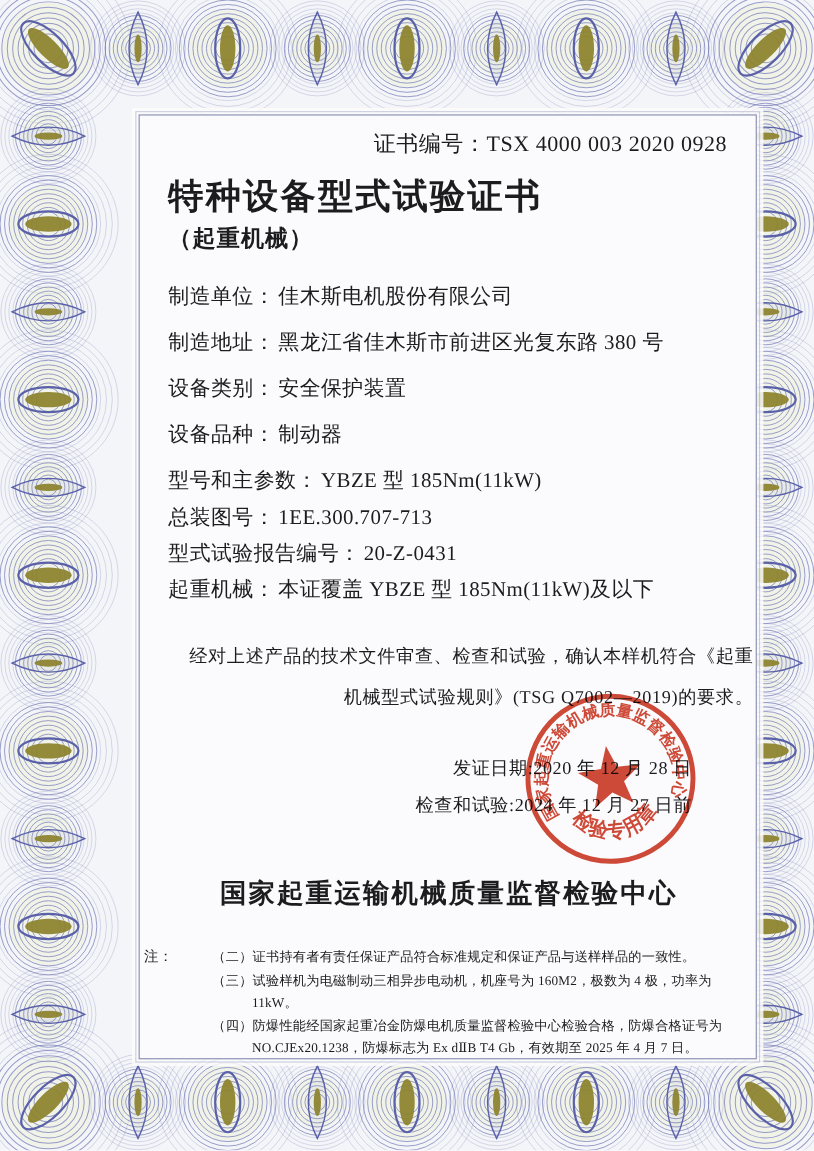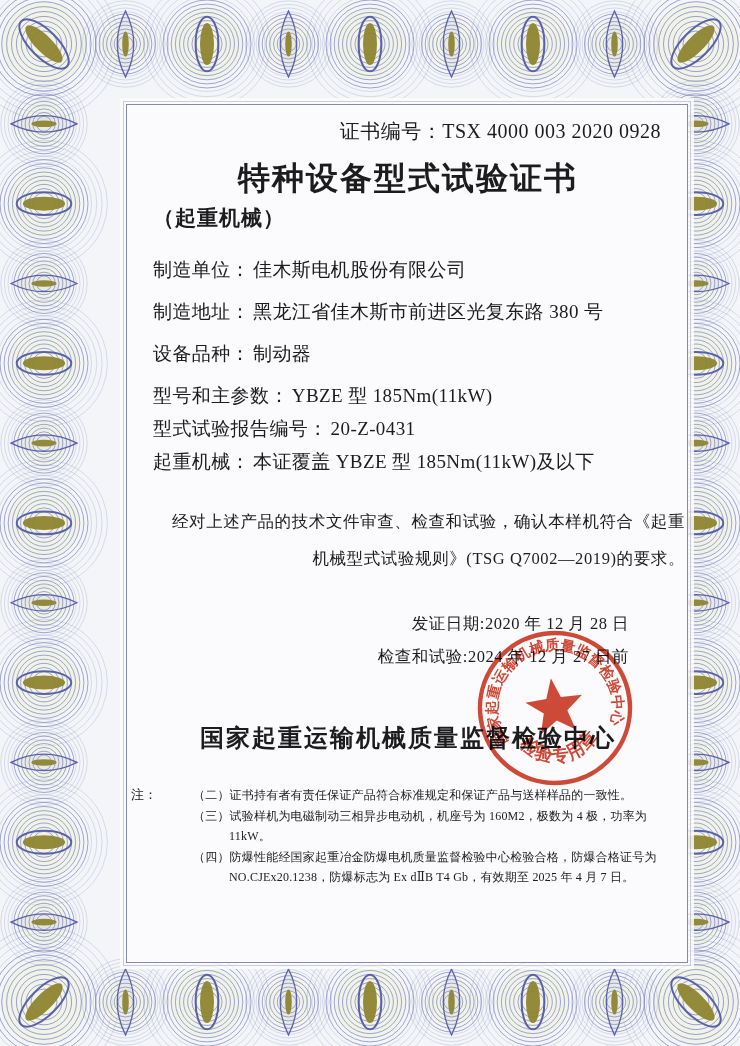--- a/index.html
+++ b/index.html
@@ -10,21 +10,21 @@
   .page{position:relative;width:740px;height:1046px;background:#f4f5f8;overflow:hidden;
         font-family:"Liberation Serif","DejaVu Serif",serif;color:var(--ink);}
   #guilloche{position:absolute;left:0;top:0;width:740px;height:1046px;}
   .panel{position:absolute;left:106px;top:104px;width:560px;height:857px;
          background:var(--paper);border:1.6px solid var(--frame);
          outline:1px solid rgba(132,138,174,.4);outline-offset:2px;
          box-shadow:0 0 0 6px rgba(251,251,253,.85);margin-left:20px;}
   .content{position:relative;height:100%;padding:0 24px 0 26px;box-sizing:border-box;z-index:2;}
 
   .cert-no{margin-top:13px;text-align:right;padding-right:2px;font-size:20px;line-height:26px;letter-spacing:.5px;}
-  .title{margin:12px 0 0 0;text-align:center;font-size:32px;line-height:44px;font-weight:bold;
+  .title{margin:12px 0 0 0;font-size:32px;line-height:44px;font-weight:bold;
          letter-spacing:2px;font-family:Liberation Serif, serif;}
   .subtitle{margin-top:3px;text-align:left;font-size:21px;line-height:30px;font-weight:bold;
             font-family:"Liberation Sans","DejaVu Sans",sans-serif;letter-spacing:1px;}
 
   .fields{margin-top:26px;font-size:19px;letter-spacing:.4px;}
   .field-row{line-height:22px;margin-bottom:20px;}
   .field-row.tight{margin-bottom:11px;}
   .field-value{margin-left:3px;}
 
   .statement{margin:30px -22px 0 -22px;font-size:16.5px;line-height:37px;letter-spacing:.6px;
@@ -740,22 +740,24 @@
       <div class="cert-no">
         <span>证书编号：</span><span>TSX 4000 003 2020 0928</span>
       </div>
 
       <h1 class="title">特种设备型式试验证书</h1>
       <div class="subtitle">（起重机械）</div>
 
       <div class="fields">
         <div class="field-row"><span class="field-label">制造单位：</span><span class="field-value">佳木斯电机股份有限公司</span></div>
         <div class="field-row"><span class="field-label">制造地址：</span><span class="field-value">黑龙江省佳木斯市前进区光复东路 380 号</span></div>
+        <div class="field-row"><span class="field-label">设备类别：</span><span class="field-value">安全保护装置</span></div>
         <div class="field-row"><span class="field-label">设备品种：</span><span class="field-value">制动器</span></div>
         <div class="field-row tight"><span class="field-label">型号和主参数：</span><span class="field-value">YBZE 型 185Nm(11kW)</span></div>
+        <div class="field-row tight"><span class="field-label">总装图号：</span><span class="field-value">1EE.300.707-713</span></div>
         <div class="field-row tight"><span class="field-label">型式试验报告编号：</span><span class="field-value">20-Z-0431</span></div>
         <div class="field-row tight"><span class="field-label">起重机械：</span><span class="field-value">本证覆盖 YBZE 型 185Nm(11kW)及以下</span></div>
       </div>
 
       <p class="statement">经对上述产品的技术文件审查、检查和试验，确认本样机符合《起重机械型式试验规则》(TSG Q7002—2019)的要求。</p>
 
       <div class="dates">
         <div class="date-line"><span>发证日期:</span><span>2020 年 12 月 28 日</span></div>
         <div class="date-line"><span>检查和试验:</span><span>2024 年 12 月 27 日前</span></div>
       </div>

